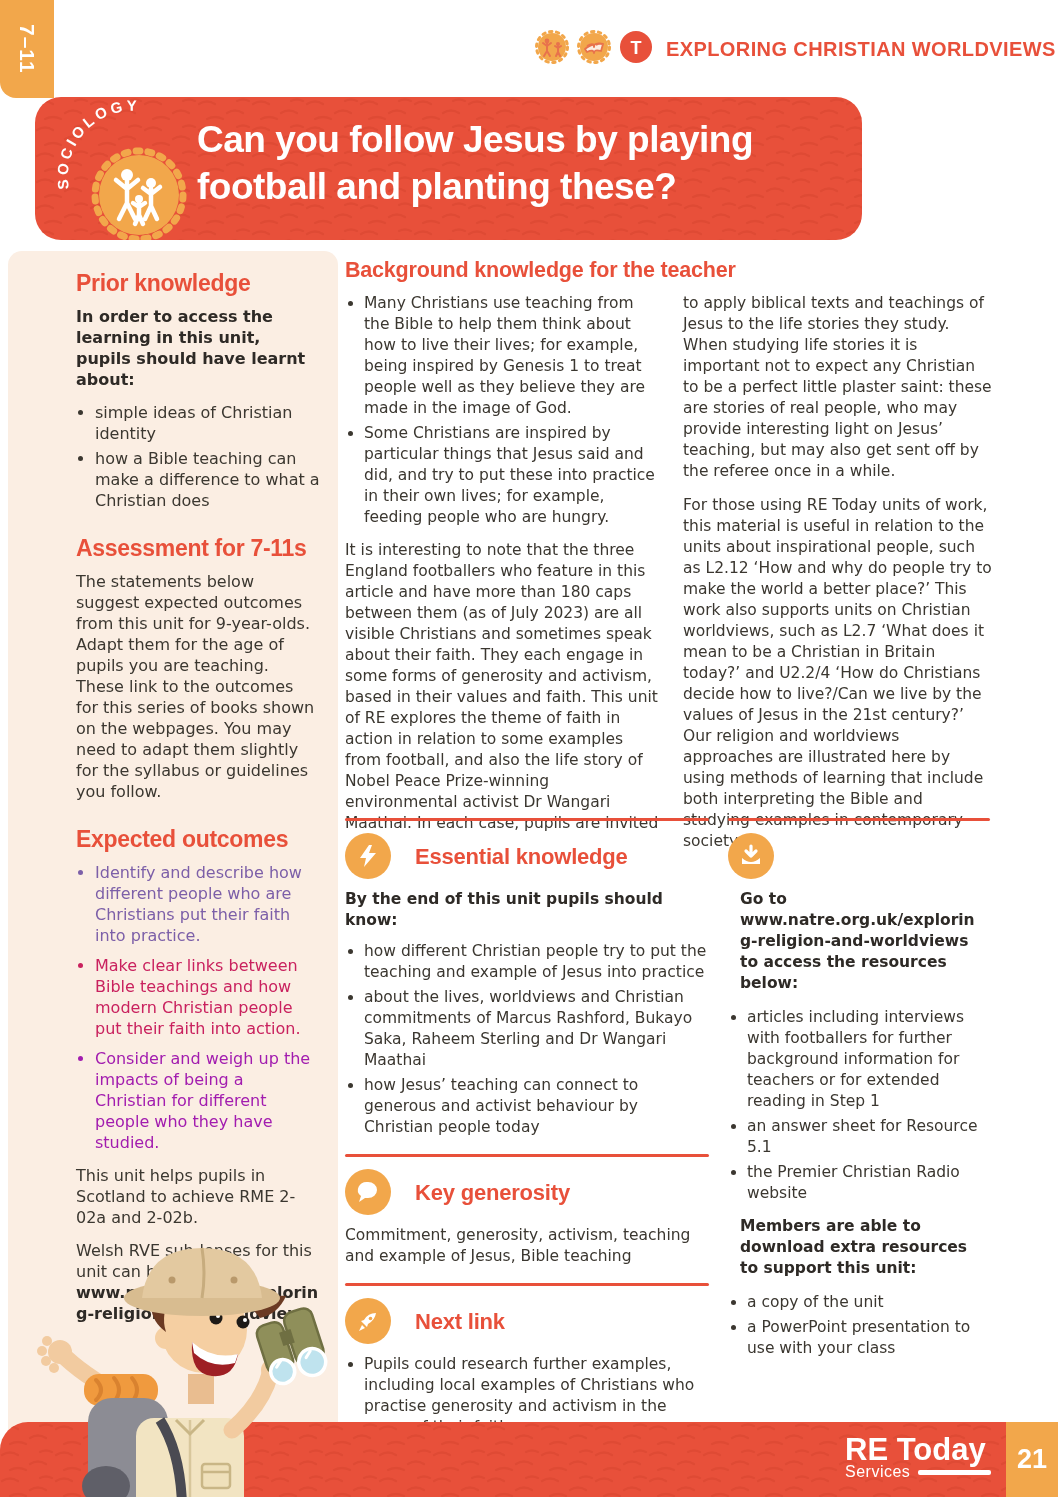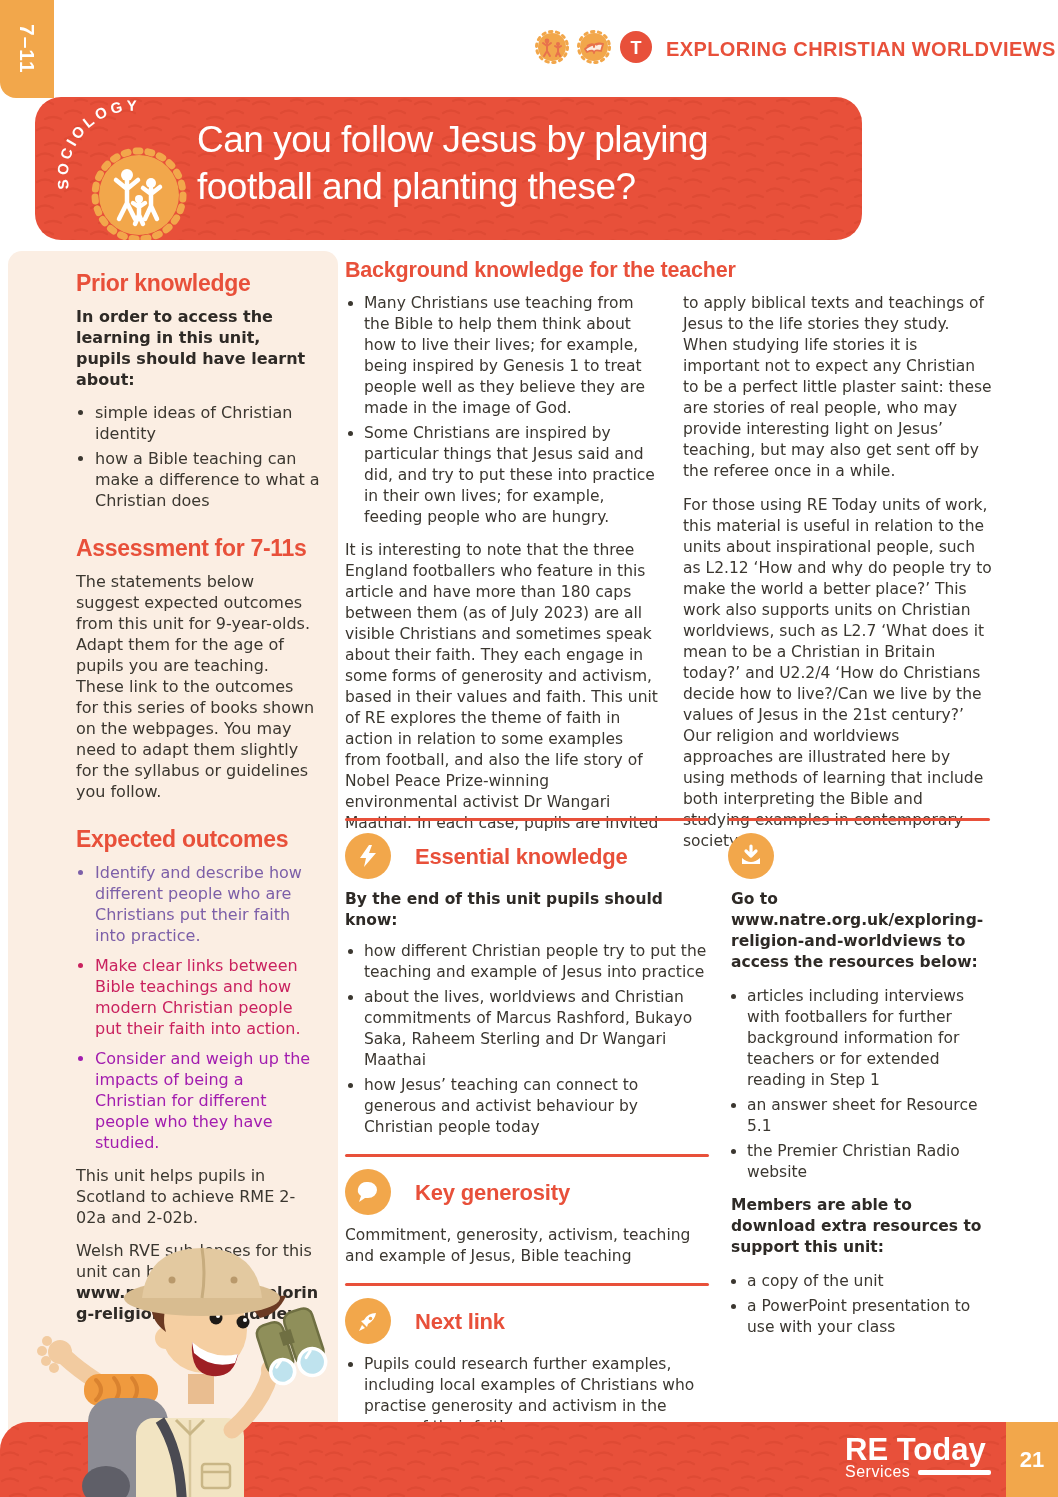--- a/index.html
+++ b/index.html
@@ -21,21 +21,21 @@
     position:absolute;left:666px;top:38px;font-family:"Liberation Sans",sans-serif;
     font-weight:bold;font-size:20px;letter-spacing:.4px;color:#E8503A;
   }
   
   .banner{
     position:absolute;left:35px;top:97px;width:827px;height:143px;background:#E8503A;
     border-radius:26px;overflow:hidden;
   }
   .banner-title{
     position:absolute;left:162px;top:19px;color:#ffffff;font-family:"Liberation Sans",sans-serif;
-    font-weight:normal;font-size:37px;line-height:47px;letter-spacing:-.5px;
+    font-weight:bold;font-size:37px;line-height:47px;letter-spacing:-.5px;
   }
   .soc-badge{position:absolute;left:12px;top:0px;width:170px;height:150px;}
   
   .pink-panel{
     position:absolute;left:8px;top:251px;width:330px;height:1246px;background:#FBEEE3;
     border-radius:14px 14px 0 0;
   }
   .leftcol{position:absolute;left:76px;top:258px;width:244px;font-size:16px;line-height:21px;}
   .h-red{
     font-family:"Liberation Sans",sans-serif;font-weight:bold;color:#E8503A;
@@ -70,32 +70,32 @@
     width:46px;height:46px;border-radius:50%;background:#F2A74B;flex:0 0 46px;
     display:flex;align-items:center;justify-content:center;
   }
   .sec-h{
     font-family:"Liberation Sans",sans-serif;font-weight:bold;color:#E8503A;
     font-size:22px;line-height:25px;letter-spacing:-.2px;
   }
   .band p{margin:10px 0 10px;}
   
   .rescol{position:absolute;left:728px;top:818px;width:262px;font-size:15.5px;line-height:21px;}
-  .rescol p{margin:0 3px 13px;}
+  .rescol p{margin:0 12px 13px;}
   .rescol .icon-head{align-items:flex-start;}
   
   .footer-bar{
     position:absolute;left:0;top:1422px;width:1006px;height:75px;background:#E8503A;
     border-top-left-radius:28px;overflow:hidden;z-index:3;
   }
   .page-square{
     position:absolute;left:1006px;top:1422px;width:52px;height:75px;background:#F2A74B;
     display:flex;align-items:center;justify-content:center;z-index:3;
   }
-  .page-square span{color:#fff;font-family:"Liberation Sans",sans-serif;font-weight:bold;font-size:22px;}
+  .page-square span{color:#fff;font-family:"Liberation Sans",sans-serif;font-weight:bold;font-size:27px;}
   .retoday{position:absolute;left:845px;top:1434px;width:146px;z-index:4;color:#fff;
     font-family:"Liberation Sans",sans-serif;}
   .rt-top{font-weight:bold;font-size:31px;line-height:32px;letter-spacing:0px;}
   .rt-bottom{display:flex;align-items:center;margin-top:-3px;}
   .rt-bottom .svc{font-size:16px;letter-spacing:.5px;}
   .rt-rule{flex:1;height:5px;background:#fff;margin-left:8px;border-radius:2px;}
   .explorer{position:absolute;left:26px;top:1228px;width:302px;height:269px;z-index:5;}
   .tex{position:absolute;inset:0;width:100%;height:100%;}
 </style>
 </head>

